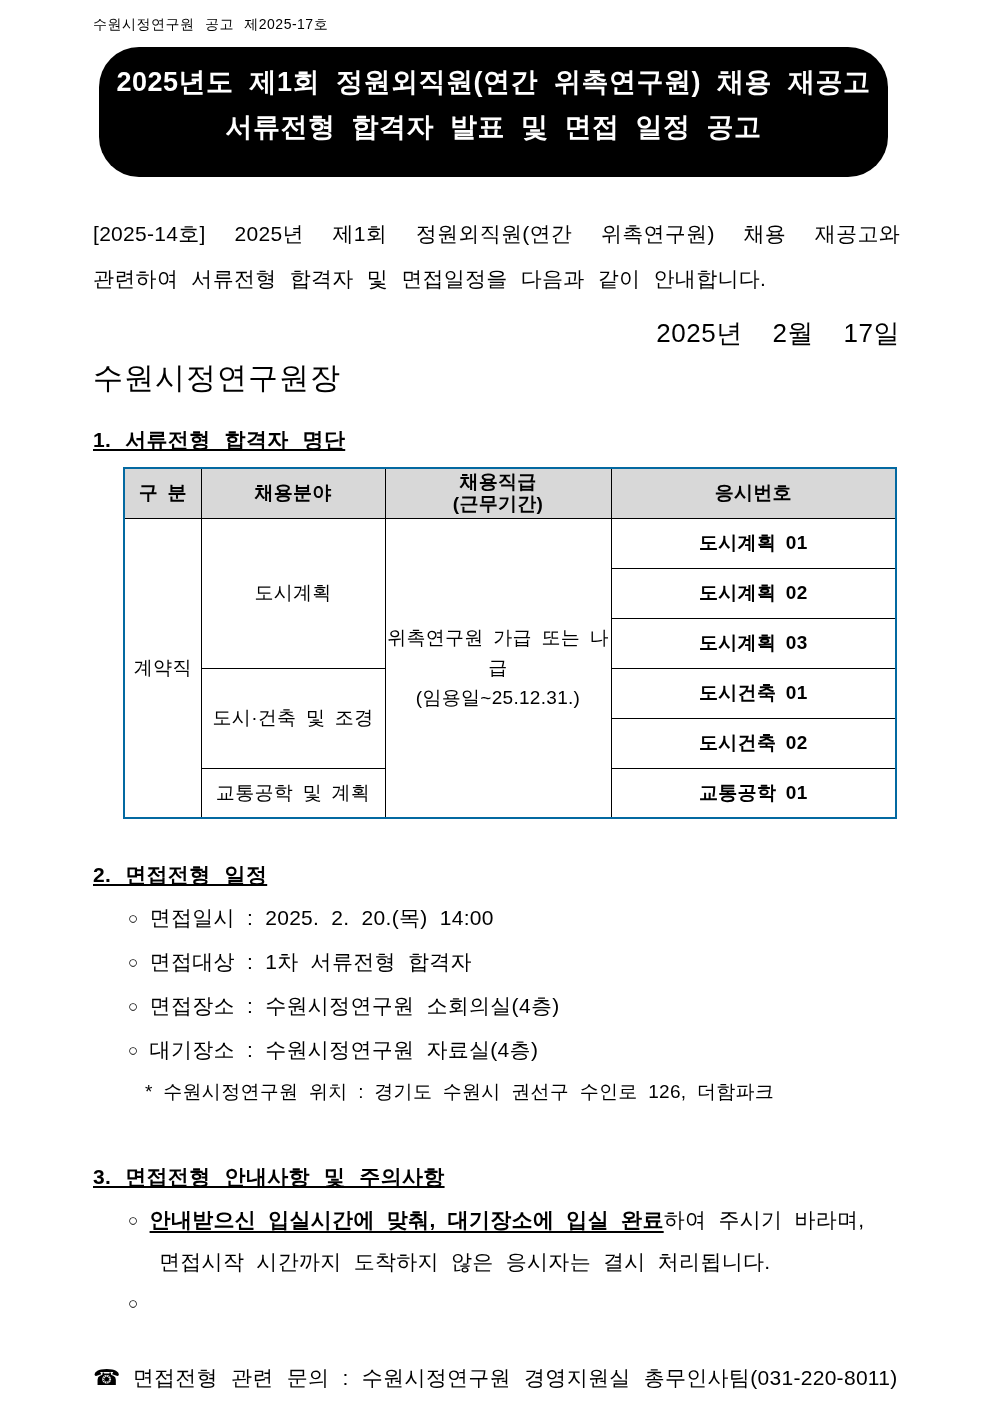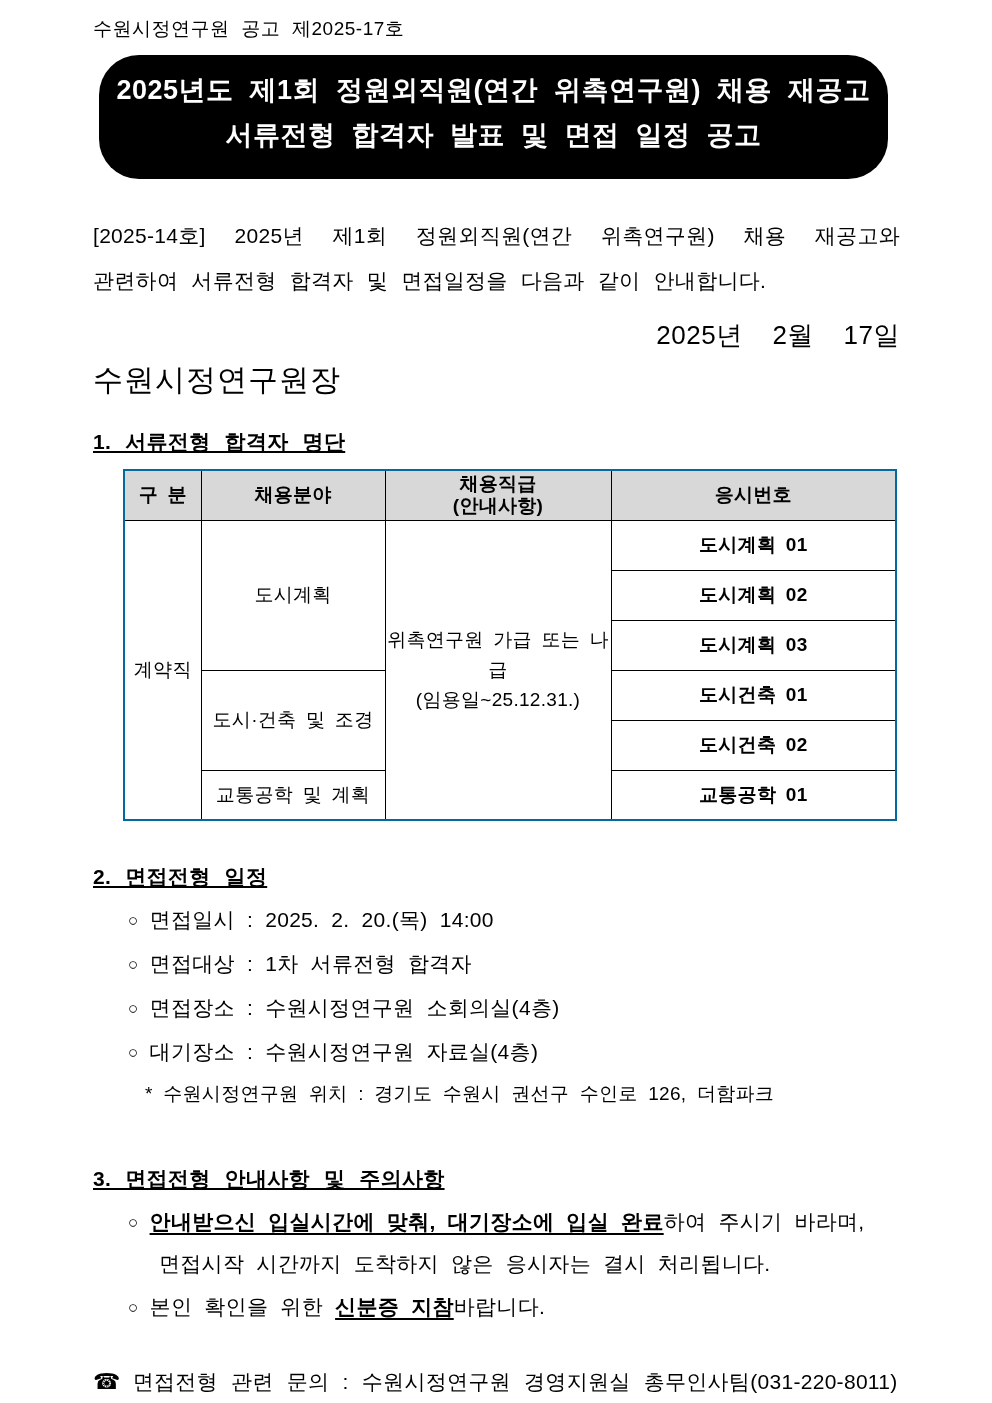--- a/index.html
+++ b/index.html
@@ -5,29 +5,29 @@
   * { margin: 0; padding: 0; box-sizing: border-box; }
   html, body { background: #ffffff; }
   body {
     width: 992px; height: 1403px;
     font-family: "Liberation Sans", "DejaVu Sans", sans-serif;
     color: #000; overflow: hidden;
   }
   .page { padding: 16px 92px 0 93px; }
 
   .doc-number {
-    font-size: 19px; letter-spacing: 0.5px; word-spacing: 6px;
+    font-size: 14px; letter-spacing: 0.5px; word-spacing: 6px;
     margin-bottom: 13px;
   }
 
   .banner {
     margin: 0 12px 0 6px;
     background: #000;
     border-radius: 40px;
-    padding: 13px 10px 21px 10px;
+    padding: 13px 10px 27px 10px;
     display: flex; flex-direction: column; justify-content: center;
     text-align: center;
   }
   .banner .line {
     color: #fff; font-weight: bold; font-size: 27px;
     line-height: 45px; letter-spacing: 0.5px; word-spacing: 8px;
   }
 
   .intro { margin-top: 34px; font-size: 21px; line-height: 45px; letter-spacing: 0.3px; }
   .intro .l1 { text-align: justify; text-align-last: justify; }
@@ -124,21 +124,21 @@
         <col style="width:184px">
         <col style="width:226px">
         <col style="width:285px">
     </colgroup>
     <thead>
       <tr>
         <th>구 분</th>
         <th>채용분야</th>
         <th>
           <div>채용직급</div>
-          <div>(안내사항)</div>
+          <div>(근무기간)</div>
         </th>
         <th>응시번호</th>
       </tr>
     </thead>
     <tbody>
       <tr>
         <td rowspan="6">계약직</td>
         <td rowspan="3">도시계획</td>
         <td rowspan="6" class="grade-cell">
           <div>위촉연구원 가급 또는 나급</div>
@@ -192,21 +192,20 @@
   <div class="sec-heading sec3">3. 면접전형 안내사항 및 주의사항</div>
 
   <div class="bullet-list">
     <div class="bullet-item">
       <span class="bullet-glyph">○</span>
       <span><span class="emph">안내받으신 입실시간에 맞춰, 대기장소에 입실 완료</span><span>하여 주시기 바라며,</span></span>
     </div>
     <div class="cont-line">면접시작 시간까지 도착하지 않은 응시자는 결시 처리됩니다.</div>
     <div class="bullet-item">
       <span class="bullet-glyph">○</span>
-      <span><span>본인 확인을 위한 </span><span class="emph">신분증 지참</span><span>바랍니다.</span></span>
     </div>
   </div>
 
   <div class="phone-line">
     <span class="phone-glyph">☎</span>
     <span>면접전형 관련 문의 : 수원시정연구원 경영지원실 총무인사팀(031-220-8011)</span>
   </div>
 
 </div>
 

